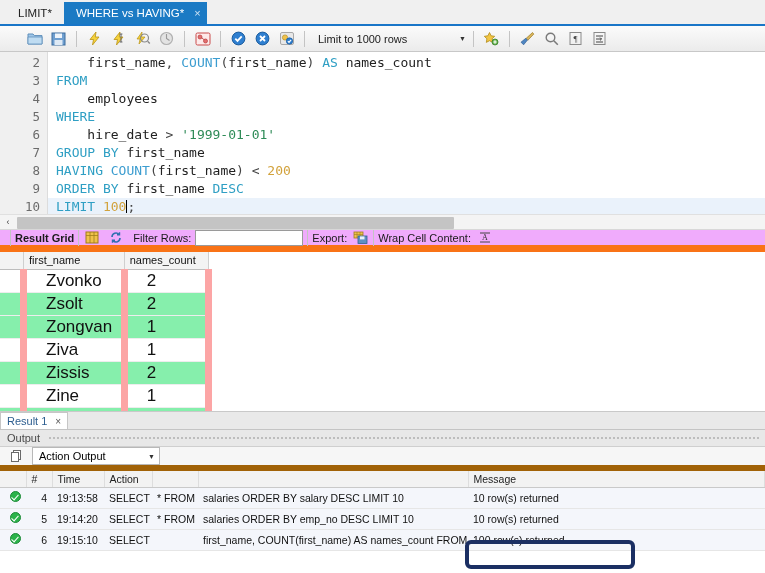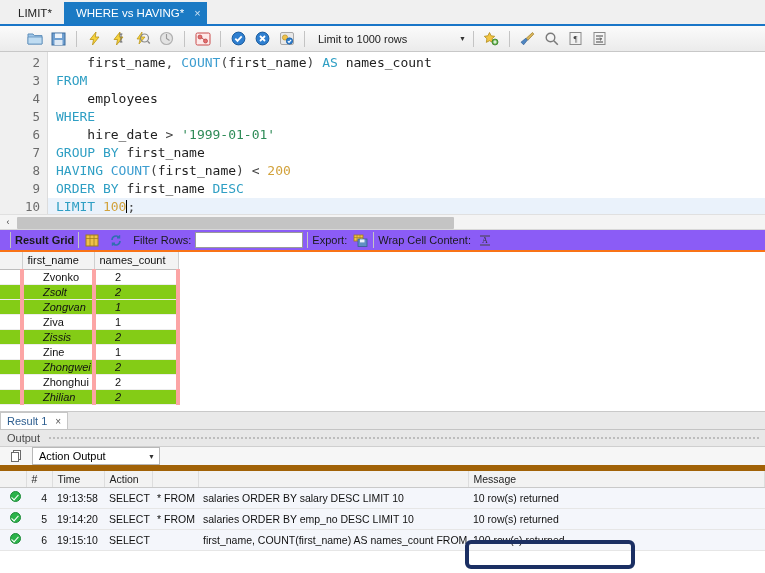--- a/index.html
+++ b/index.html
@@ -130,22 +130,22 @@
   }
   .hscroll .thumb {
     position: absolute; left: 17px; top: 2px;
     width: 437px; height: 12px;
     background: #c4c4c4; border-radius: 1px;
   }
 
   
   .rgbar {
     height: 22px;
-    background: #8b5cf6;
-    border-bottom: 2px solid #f97316;
+    background: #f0abfc;
+    border-bottom: 7px solid #f97316;
     display: flex; align-items: center;
     padding-left: 6px;
     font-size: 11px;
   }
   .rgbar .lbl { font-weight: bold; color: #1a1a1a; }
   .rgbar .lbl2 { color: #1a1a1a; }
   .filterinput {
     width: 108px; height: 16px;
     border: 1px solid #9a9a9a;
     background: #ffffff;
@@ -167,29 +167,29 @@
     border-right: 1px solid #cfcfcf;
     border-bottom: 1px solid #bdbdbd;
     font-weight: normal;
     font-size: 11px;
     color: #111;
     text-align: left;
     padding-left: 5px;
   }
   table.grid td {
     height: 15px;
-    border-right: 4px solid #fca5a5;
+    border-right: 7px solid #fca5a5;
     border-bottom: 1px solid #ededed;
-    font-size: 11px;
+    font-size: 17px;
     color: #111;
     padding-left: 19px;
     white-space: nowrap;
     overflow: hidden;
   }
-  table.grid tr.alt td { background: #84cc16; font-style: italic; }
+  table.grid tr.alt td { background: #86efac; }
   .colsel { width: 20px; }
   .colname { width: 72px; }
   .colcnt  { width: 84px; }
 
   
   .restabs {
     height: 18px;
     background: #e9e9e9;
     border-top: 1px solid #c9c9c9;
     display: flex; align-items: flex-end;

